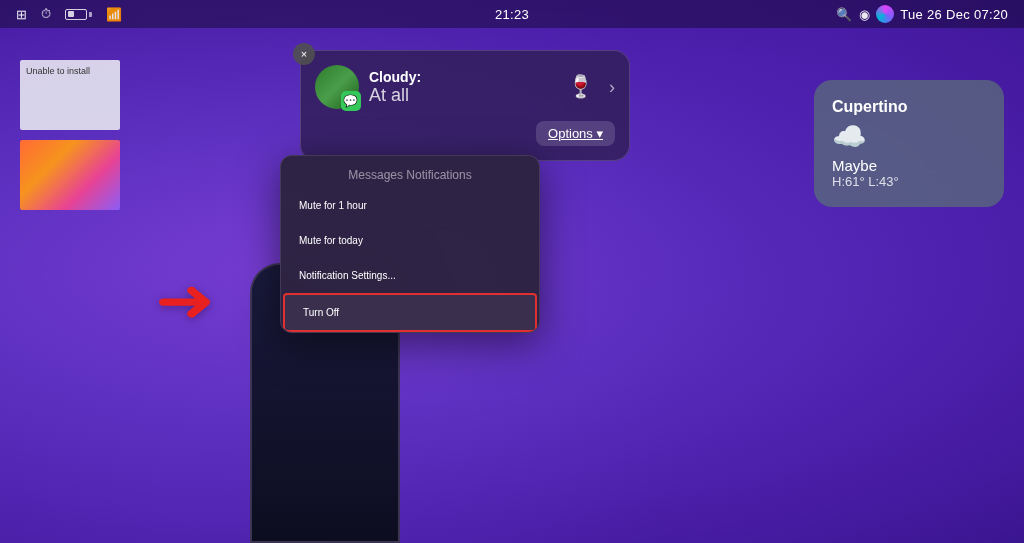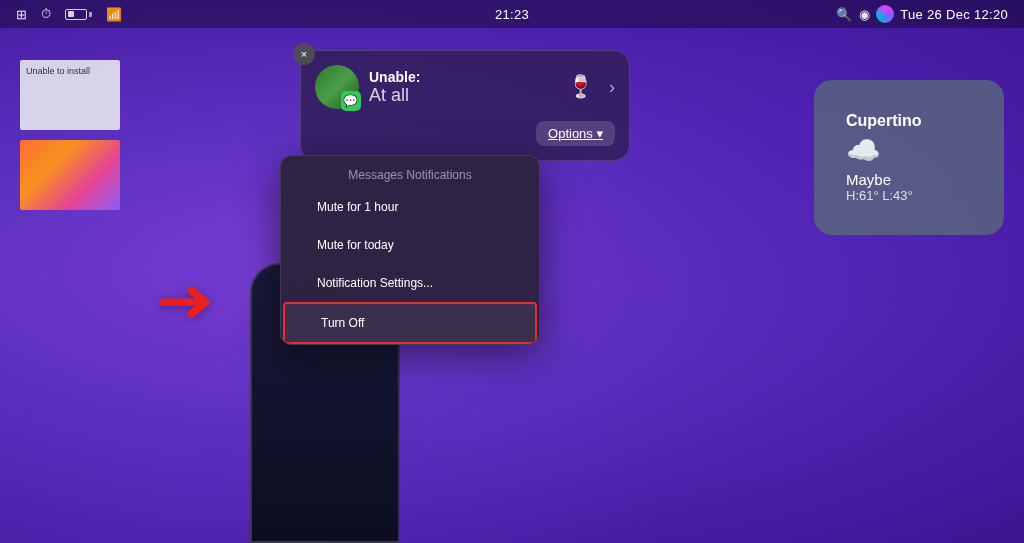--- a/index.html
+++ b/index.html
@@ -151,44 +151,44 @@
 
     .context-menu-header {
       color: rgba(255,255,255,0.5);
       font-size: 12px;
       font-weight: 500;
       padding: 12px 18px 6px;
       text-align: center;
     }
 
     .context-menu-item {
-      padding: 12px 36px;
-      color: white;
-      font-size: 12px;
+      padding: 12px 18px;
+      color: white;
+      font-size: 10px;
       cursor: pointer;
       transition: background 0.1s;
     }
 
     .context-menu-item.highlighted {
       background: rgba(60, 50, 80, 0.9);
       border: 2px solid #e03030;
       border-radius: 4px;
       margin: 0 2px;
     }
 
     
     .weather-widget {
       position: absolute;
       top: 80px;
       right: 20px;
       width: 190px;
       background: rgba(90, 110, 120, 0.75);
       backdrop-filter: blur(20px);
       border-radius: 18px;
-      padding: 32px;
+      padding: 18px;
       color: white;
       z-index: 40;
     }
 
     .weather-city {
       font-size: 16px;
       font-weight: 600;
       margin-bottom: 4px;
     }
 
@@ -330,21 +330,21 @@
       </span>
       <span class="menubar-icon">📶</span>
     </div>
     <div class="menubar-center">
       <span class="menubar-time">21:23</span>
     </div>
     <div class="menubar-right">
       <span class="menubar-icon">🔍</span>
       <span class="menubar-icon">◉</span>
       <div class="siri-circle"></div>
-      <span class="menubar-time">Tue 26 Dec  12:20</span>
+      <span class="menubar-time">Tue 26 Dec  07:20</span>
     </div>
   </div>
 
   <div class="app-thumbnails">
     <div class="app-thumb app-thumb-error">
       <span style="font-size:9px;color:#333;line-height:1.2;">Unable to install</span>
     </div>
     <div class="app-thumb app-thumb-wallpaper"></div>
   </div>
 
@@ -353,21 +353,21 @@
       <div class="notification-close">×</div>
 
       <div class="notification-header">
 
         <div style="position:relative;width:44px;height:44px;flex-shrink:0;">
           <div style="width:44px;height:44px;border-radius:50%;background:linear-gradient(135deg,#2d7a2d,#4a9e4a,#1a5c1a);overflow:hidden;"></div>
           <div style="position:absolute;bottom:-2px;right:-2px;width:20px;height:20px;background:#34c759;border-radius:5px;display:flex;align-items:center;justify-content:center;font-size:12px;">💬</div>
         </div>
 
         <div style="flex:1;">
-          <div style="color:white;font-size:14px;font-weight:700;">Unable:</div>
+          <div style="color:white;font-size:14px;font-weight:700;">Cloudy:</div>
           <div style="color:rgba(255,255,255,0.8);font-size:18px;">At all</div>
         </div>
 
         <div style="font-size:22px;margin-left:8px;">🍷</div>
         <div style="color:white;font-size:18px;opacity:0.6;margin-left:4px;">›</div>
       </div>
 
       <div style="display:flex;justify-content:flex-end;margin-top:8px;">
         <button class="options-btn">Options ▾</button>
       </div>

